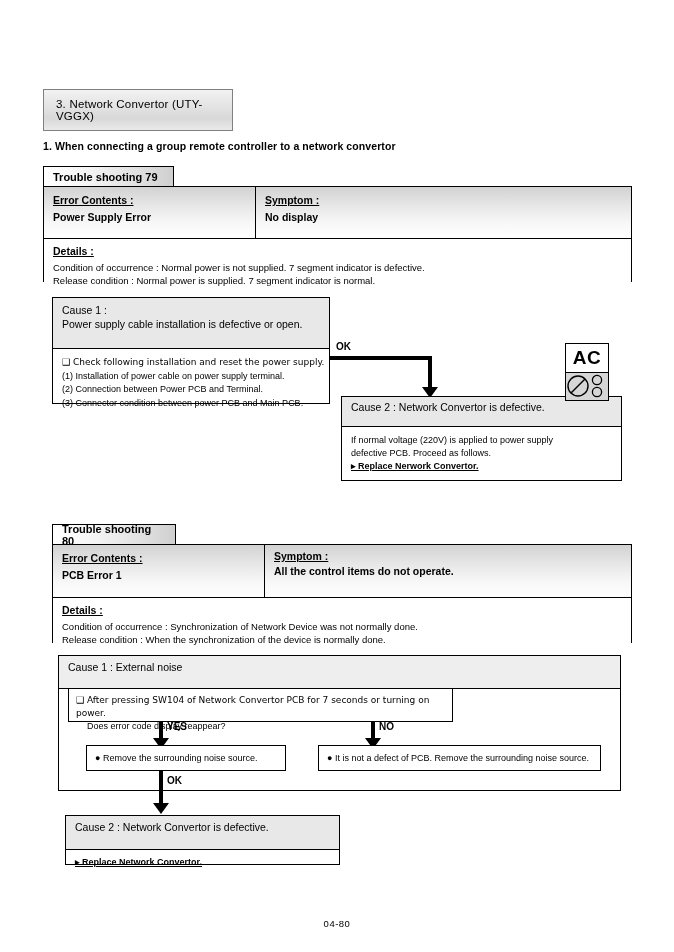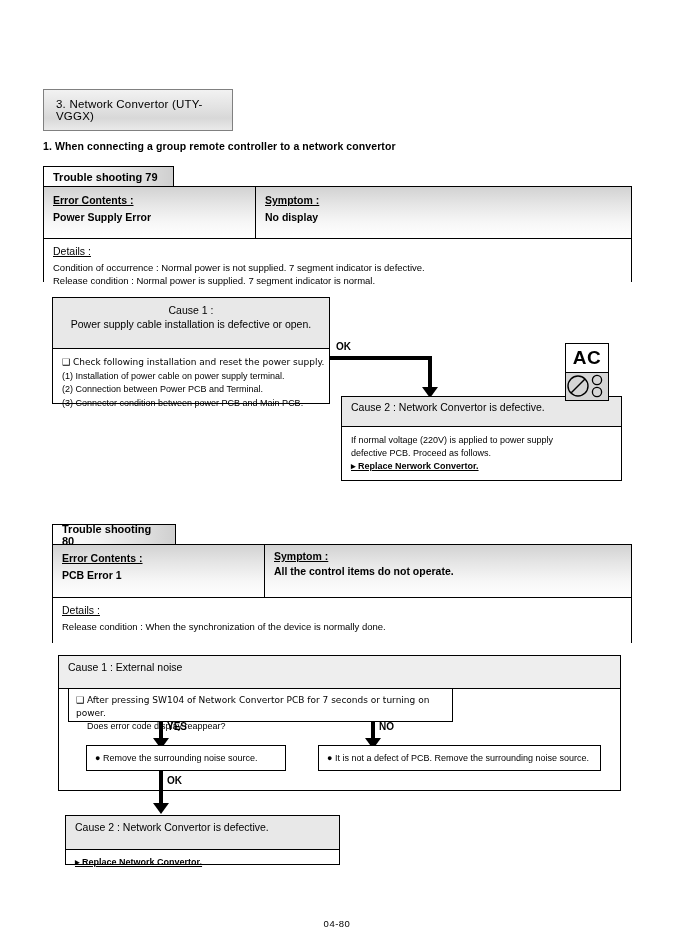--- a/index.html
+++ b/index.html
@@ -94,21 +94,21 @@
   }
   .err-value + .err-value { margin-top: 18px; }
 
   .details-cell {
     background: #ffffff;
     padding: 6px 9px 7px 9px;
     box-sizing: border-box;
   }
   .details-label {
     font-size: 10.5px;
-    font-weight: normal;
+    font-weight: bold;
     text-decoration: underline;
     margin-bottom: 4px;
   }
   .details-line {
     font-size: 9.5px;
     line-height: 13px;
   }
 
   
   .cause-box {
@@ -258,21 +258,21 @@
       </div>
     </div>
     <div class="details-cell" style="height:44px;">
       <div class="details-label">Details :</div>
       <div class="details-line">Condition of occurrence :  Normal power is not supplied. 7 segment indicator is defective.</div>
       <div class="details-line">Release condition : Normal power is supplied. 7 segment indicator is normal.</div>
     </div>
   </div>
 
   <div class="cause-box" style="left:52px; top:297px; width:278px; height:107px;">
-    <div class="cause-head" style="height:40px;text-align:center;">
+    <div class="cause-head" style="height:40px;">
       <div>Cause 1 :</div>
       <div>Power supply cable installation is defective or open.</div>
     </div>
     <div class="cause-body">
       <div class="b-line cb">❑ Check following installation and reset the power supply.</div>
       <div class="b-line">(1) Installation of power cable on power supply terminal.</div>
       <div class="b-line">(2) Connection between Power PCB and Terminal.</div>
       <div class="b-line">(3) Connector condition between power PCB and Main PCB.</div>
     </div>
   </div>
@@ -313,20 +313,21 @@
         <div class="err-label">Error Contents :</div>
         <div class="err-value">PCB Error 1</div>
       </div>
       <div class="err-cell" style="width:366px; padding-top:5px;">
         <div class="err-label" style="margin-bottom:3px;">Symptom :</div>
         <div class="err-value">All the control items do not operate.</div>
       </div>
     </div>
     <div class="details-cell" style="height:46px;">
       <div class="details-label">Details :</div>
+      <div class="details-line">Condition of occurrence : Synchronization of Network Device was not normally done.</div>
       <div class="details-line">Release condition : When the synchronization of the device is normally done.</div>
     </div>
   </div>
 
   <div class="flow-box" style="left:58px; top:655px; width:563px; height:136px;">
     <div class="flow-head" style="height:22px;">Cause 1 : External noise</div>
   </div>
 
   <div class="q-box" style="left:68px; top:688px; width:385px; height:34px;">
     <div class="cb">❑ After pressing SW104 of Network Convertor PCB for 7 seconds or turning on power.</div>

